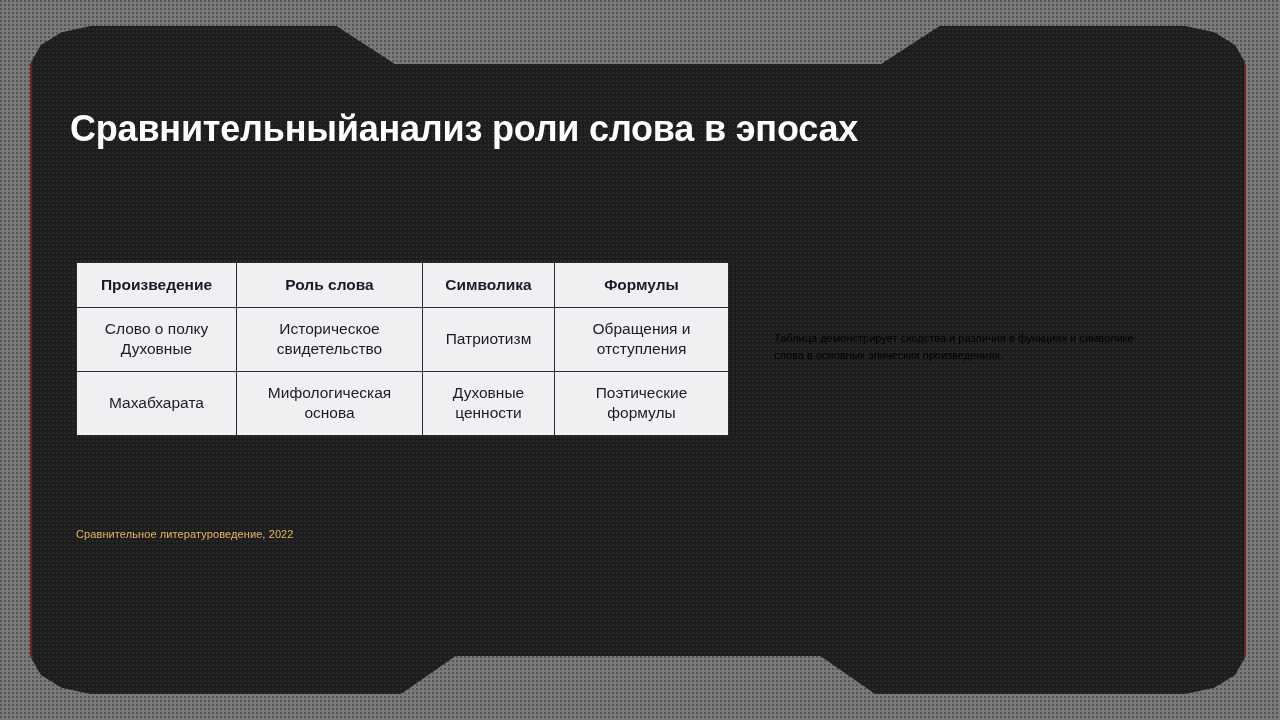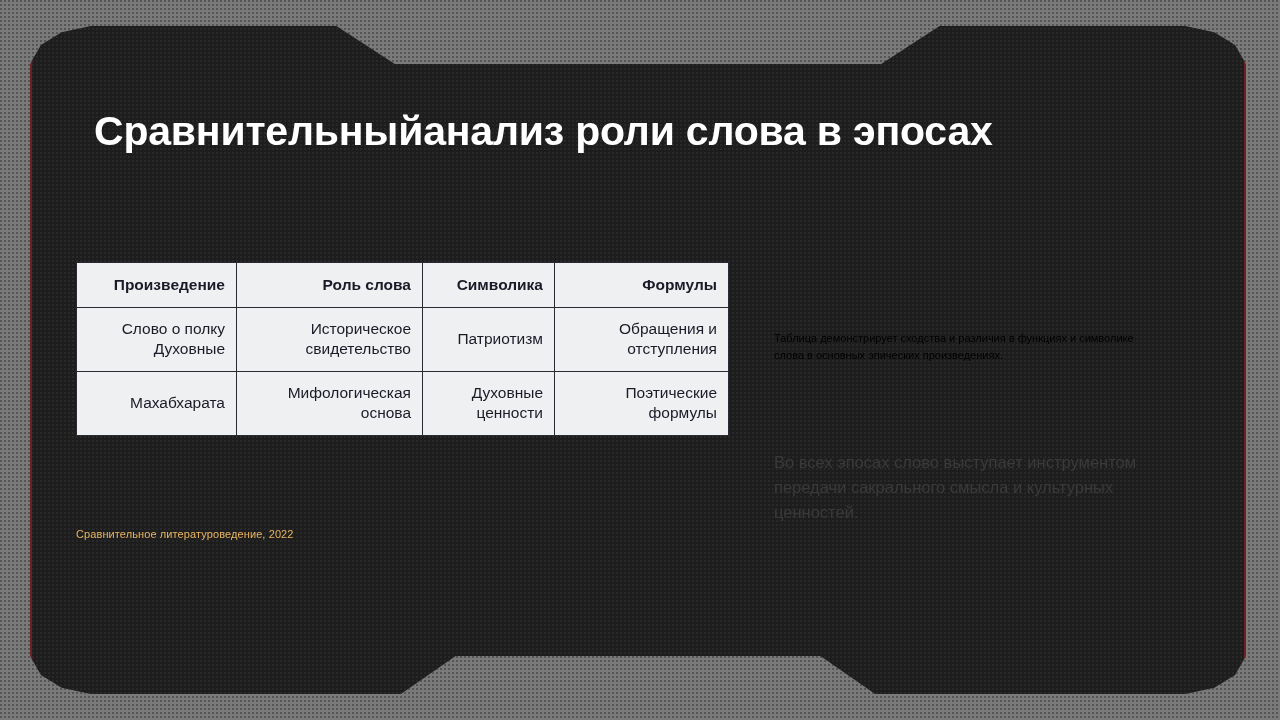--- a/index.html
+++ b/index.html
@@ -59,41 +59,40 @@
     position:absolute;
     inset:0;
   }
 
   
   #page-title {
     position:absolute;
     left:40px; top:86px;
     width:1000px;
     color:#ffffff;
-    font-size:41px;
+    font-size:36px;
     font-weight:bold;
     letter-spacing:-0.2px;
     white-space:nowrap;
-    margin-left:24px;
   }
 
   
   #comparison-table {
     position:absolute;
     left:46px; top:240px;
     width:652px;
     border-collapse:collapse;
     background:#eef0f1;
     table-layout:fixed;
   }
   #comparison-table th,
   #comparison-table td {
     border:1px solid #2a2a33;
     padding:9px 11px 10px 11px;
-    text-align:right;
+    text-align:center;
     vertical-align:middle;
     font-size:15.5px;
     line-height:1.28;
     color:#1b1b28;
     background:#eef0f1;
     margin-left:11px;
   }
   #comparison-table th {
     font-weight:bold;
     height:45px;
@@ -170,16 +169,15 @@
           <td>Духовные ценности</td>
           <td>Поэтические формулы</td>
         </tr>
       </tbody>
     </table>
 
     <div id="table-source">Сравнительное литературоведение, 2022</div>
 
     <p id="summary-text">Таблица демонстрирует сходства и различия в функциях и символике слова в основных эпических произведениях.</p>
 
-    <p id="footnote-text">Во всех эпосах слово выступает инструментом передачи сакрального смысла и культурных ценностей.</p>
 
   </div>
 </div>
 
 </body></html>

